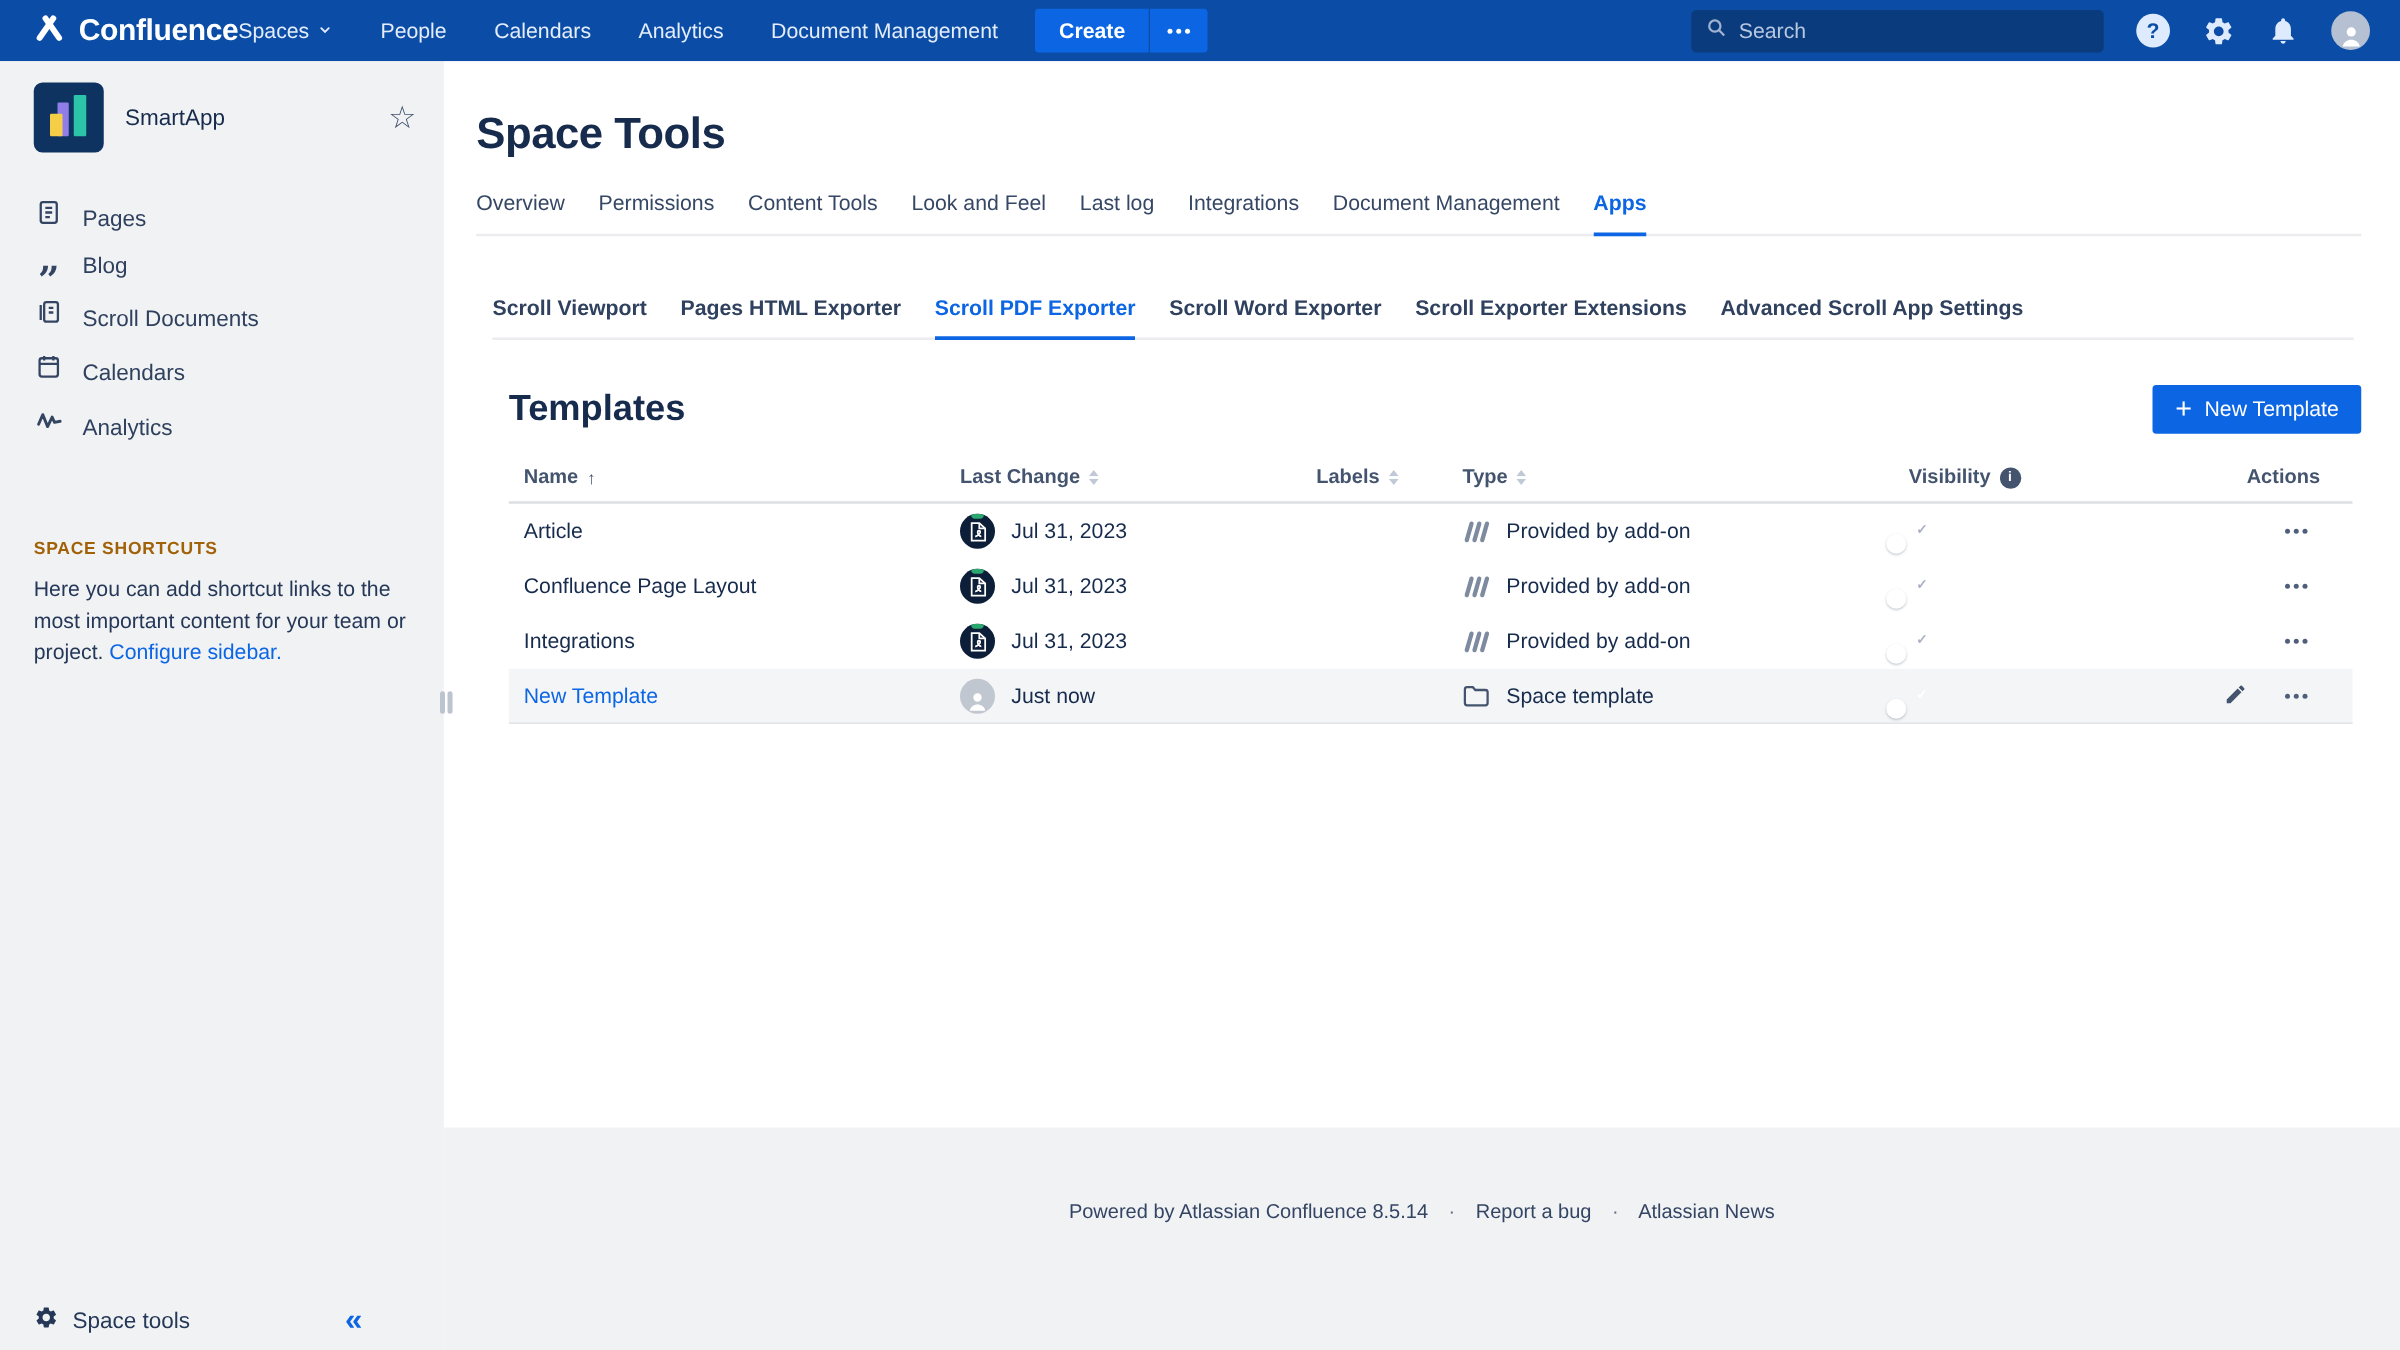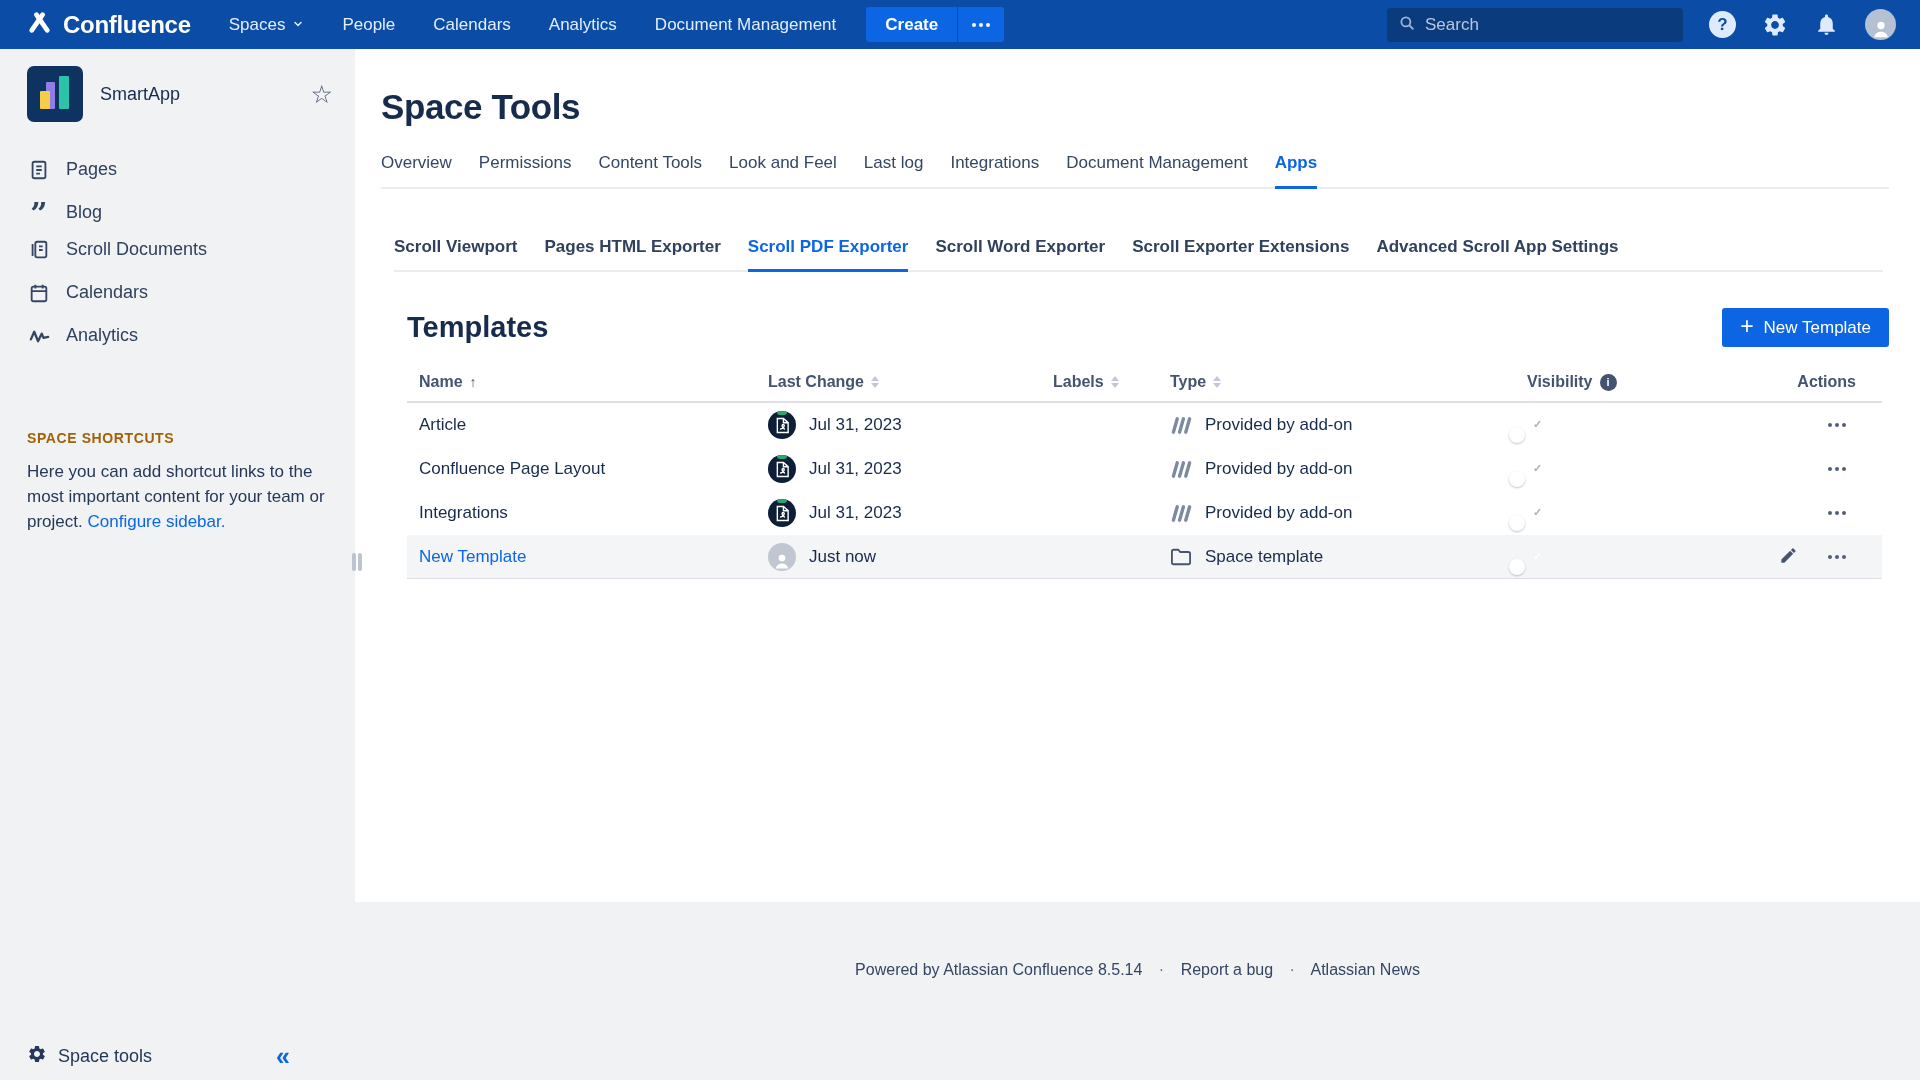--- a/index.html
+++ b/index.html
@@ -3,28 +3,28 @@
 <meta charset="utf-8">
 <style>
   * { margin:0; padding:0; box-sizing:border-box; }
   html,body { width:1920px; height:1080px; overflow:hidden; }
   body { font-family:"Liberation Sans", sans-serif; background:#fff; color:#172B4D; }
 
   
   .navbar { height:49px; background:#0B4DA6; display:flex; align-items:center; padding:0 24px 0 26px; }
   .brand { display:flex; align-items:center; gap:10px; color:#fff; cursor:pointer; }
   .brand-name { font-size:24px; font-weight:700; letter-spacing:-0.3px; }
-  .nav-menu { display:flex; align-items:flex-start; gap:38px; margin-left:38px; list-style:none; }
+  .nav-menu { display:flex; align-items:flex-start; gap:38px; list-style:none; }
   .nav-item { color:#E4EDFB; font-size:17px; display:flex; align-items:center; gap:7px; cursor:pointer; white-space:nowrap; }
   .create-group { display:flex; margin-left:30px; }
   .create-btn { background:#0C66E4; color:#fff; font-weight:700; font-size:17px; height:35px; padding:0 19px; border:none; border-radius:3px 0 0 3px; cursor:pointer; }
   .more-btn { background:#0C66E4; height:35px; width:46px; border:none; border-radius:0 3px 3px 0; margin-left:1px; cursor:pointer; display:flex; align-items:center; justify-content:center; }
   .dots-w { width:4px; height:4px; border-radius:50%; background:#fff; box-shadow:7px 0 0 #fff, 14px 0 0 #fff; margin-right:14px; }
   .nav-right { margin-left:auto; display:flex; align-items:center; gap:26px; }
-  .search-box { width:296px; height:34px; background:#0A3C7D; border-radius:4px; display:flex; align-items:center; padding:0 11px; gap:9px; }
+  .search-box { width:330px; height:34px; background:#0A3C7D; border-radius:4px; display:flex; align-items:center; padding:0 11px; gap:9px; }
   .search-box input { background:transparent; border:none; outline:none; color:#fff; font-size:17px; width:100%; }
   .search-box input::placeholder { color:#B8C7E0; }
   .help-icon { width:27px; height:27px; border-radius:50%; background:#DEEBFF; color:#0B4DA6; font-weight:700; font-size:17px; display:flex; align-items:center; justify-content:center; cursor:pointer; }
   .nav-icon { display:flex; align-items:center; cursor:pointer; }
   .avatar-nav { width:31px; height:31px; border-radius:50%; background:#B5C0D2; display:flex; align-items:flex-end; justify-content:center; overflow:hidden; cursor:pointer; }
 
   
   .app-body { display:flex; height:1031px; position:relative; }
   .sidebar { width:355px; background:#F1F2F4; position:relative; flex-shrink:0; }
   .main { flex:1; display:flex; flex-direction:column; background:#fff; min-width:0; }
@@ -34,21 +34,21 @@
   
   .space-header { display:flex; align-items:center; gap:17px; padding:17px 22px 17px 27px; }
   .space-logo { width:56px; height:56px; border-radius:7px; background:#0E3361; position:relative; cursor:pointer; }
   .space-logo i { position:absolute; bottom:13px; border-radius:1px; }
   .bar-purple { left:19px; width:9px; height:27px; background:#8F7EE7; }
   .bar-yellow { left:13px; width:10px; height:18px; background:#F5CD47; }
   .bar-teal   { left:32px; width:10px; height:33px; background:#2BC4A9; }
   .space-name { font-size:18px; color:#172B4D; }
   .star-icon { margin-left:auto; font-size:25px; color:#44546F; cursor:pointer; line-height:1; }
   .side-nav { margin-top:12px; list-style:none; }
-  .side-item { display:flex; align-items:flex-start; gap:15px; padding:8px 27px; font-size:18px; color:#2F415E; cursor:pointer; }
+  .side-item { display:flex; align-items:flex-end; gap:15px; padding:8px 27px; font-size:18px; color:#2F415E; cursor:pointer; }
   .side-item .ic { width:24px; display:flex; justify-content:center; align-items:center; }
   .quote-glyph { font-size:30px; font-weight:700; color:#344563; line-height:10px; display:inline-block; transform:translateY(7px); font-family:"DejaVu Serif", serif; }
   .shortcuts { padding:24px 27px 0; }
   .shortcuts h3 { font-size:14px; font-weight:700; color:#a16207; letter-spacing:.6px;margin-top:45px; }
   .shortcuts p { margin-top:13px; font-size:17px; line-height:25px; color:#253858; }
   .shortcuts a { color:#0C66E4; text-decoration:none; cursor:pointer; }
   .sidebar-bottom { position:absolute; bottom:0; left:0; right:0; height:48px; display:flex; align-items:center; padding:0 27px; gap:11px; font-size:18px; color:#253858; }
   .sidebar-bottom .label { cursor:pointer; }
   .collapse-icon { margin-left:auto; margin-right:38px; color:#0C66E4; font-size:25px; font-weight:700; cursor:pointer; line-height:1; }
   .resize-handle { position:absolute; left:352px; top:504px; display:flex; gap:2px; cursor:col-resize; z-index:5; }

